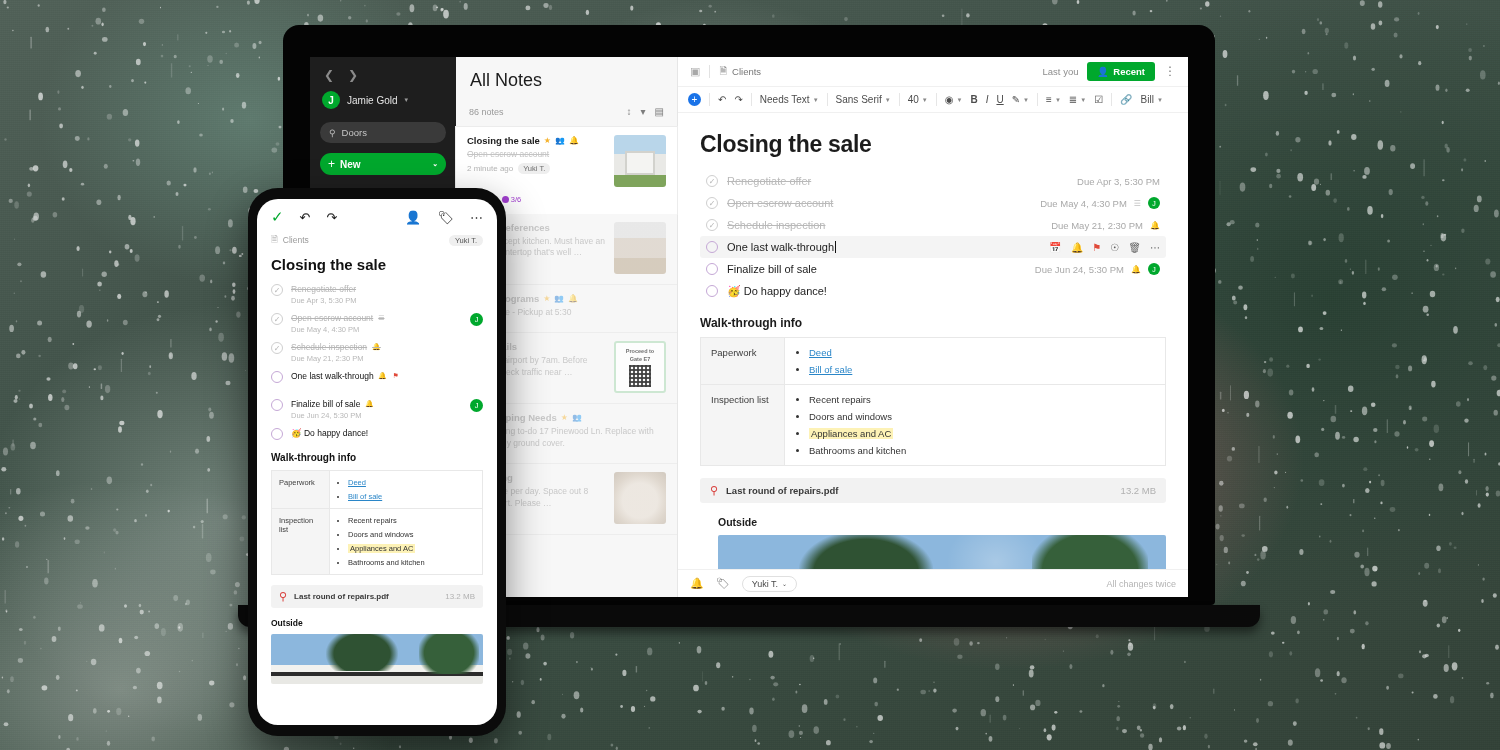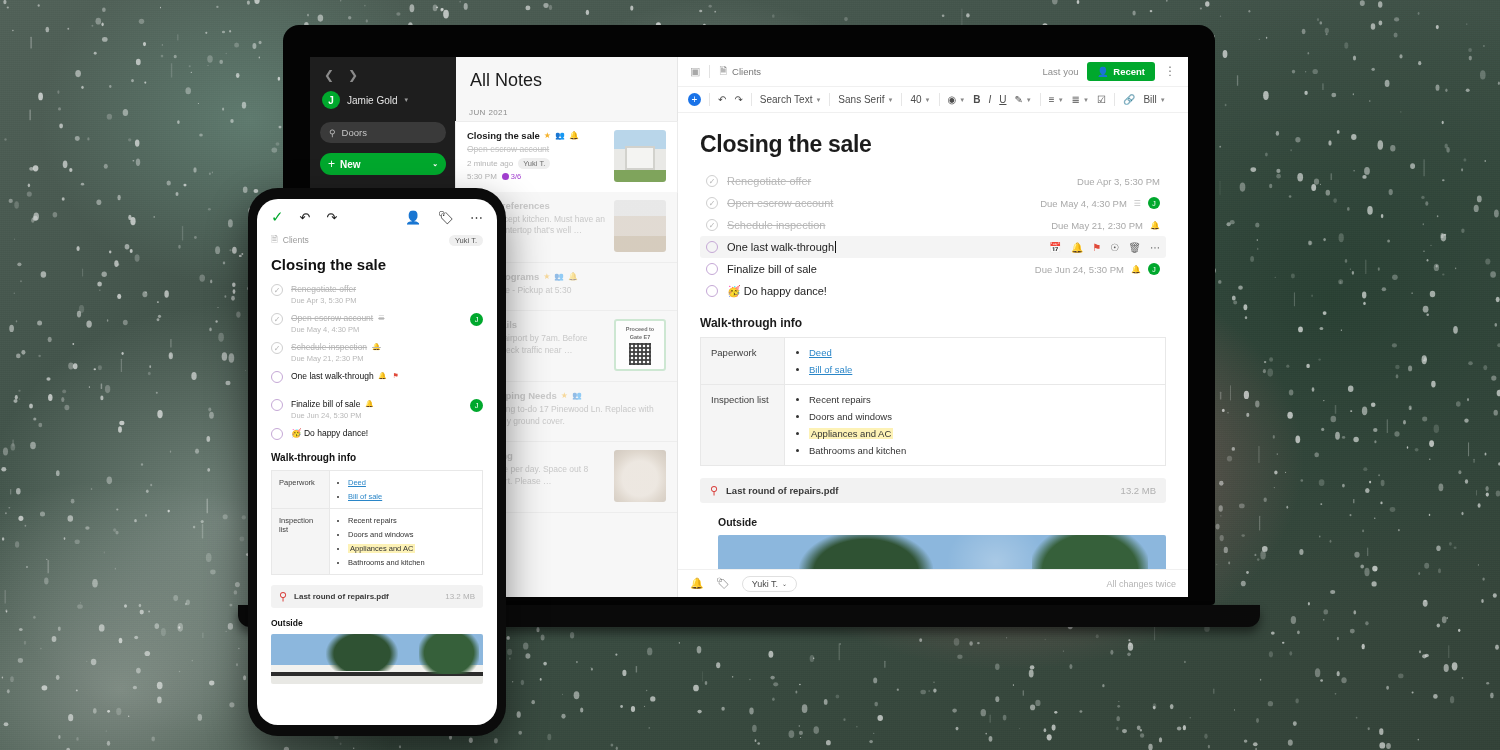--- a/index.html
+++ b/index.html
@@ -2100,36 +2100,43 @@
             <span class="chev">⌄</span>
           </div>
           <div class="side-item">
             <span>☖</span>
             <span>Home</span>
           </div>
         </div>
 
         <div class="notes-col">
           <div class="notes-title">All Notes</div>
-          <div class="notes-group">JUN 2021</div>
+          <div class="notes-sub">
+            <span class="notes-count">86 notes</span>
+            <span class="notes-icons">
+              <span>↕</span>
+              <span>▾</span>
+              <span>▤</span>
+            </span>
+          </div>
 
           <div class="note-card">
             <div class="note-main">
               <div class="note-head">
                 <span class="note-name">Closing the sale</span>
                 <span class="star">★</span>
                 <span class="ppl">👥</span>
                 <span class="bell">🔔</span>
               </div>
               <div class="note-snip">Open escrow account</div>
               <div class="note-meta">
                 <span>2 minute ago</span>
                 <span class="chip">Yuki T.</span>
               </div>
-              <div class="note-meta" style="margin-top:3px">
+              <div class="note-meta" style="margin-top:21px">
                 <span>5:30 PM</span>
                 <span class="badge-purple">
                   <span class="dot-p"></span>
                   <span>3/6</span>
                 </span>
               </div>
             </div>
             <div class="note-thumb thumb-house"></div>
           </div>
 
@@ -2208,21 +2215,21 @@
             <span class="kebab">⋮</span>
           </div>
 
           <div class="ed-toolbar">
             <span class="tb-plus">+</span>
             <span class="tb-sep"></span>
             <span>↶</span>
             <span>↷</span>
             <span class="tb-sep"></span>
             <span class="tb-item">
-              <span>Search Text</span>
+              <span>Needs Text</span>
               <span class="cv">▼</span>
             </span>
             <span class="tb-sep"></span>
             <span class="tb-item">
               <span>Sans Serif</span>
               <span class="cv">▼</span>
             </span>
             <span class="tb-sep"></span>
             <span class="tb-item">
               <span>40</span>

